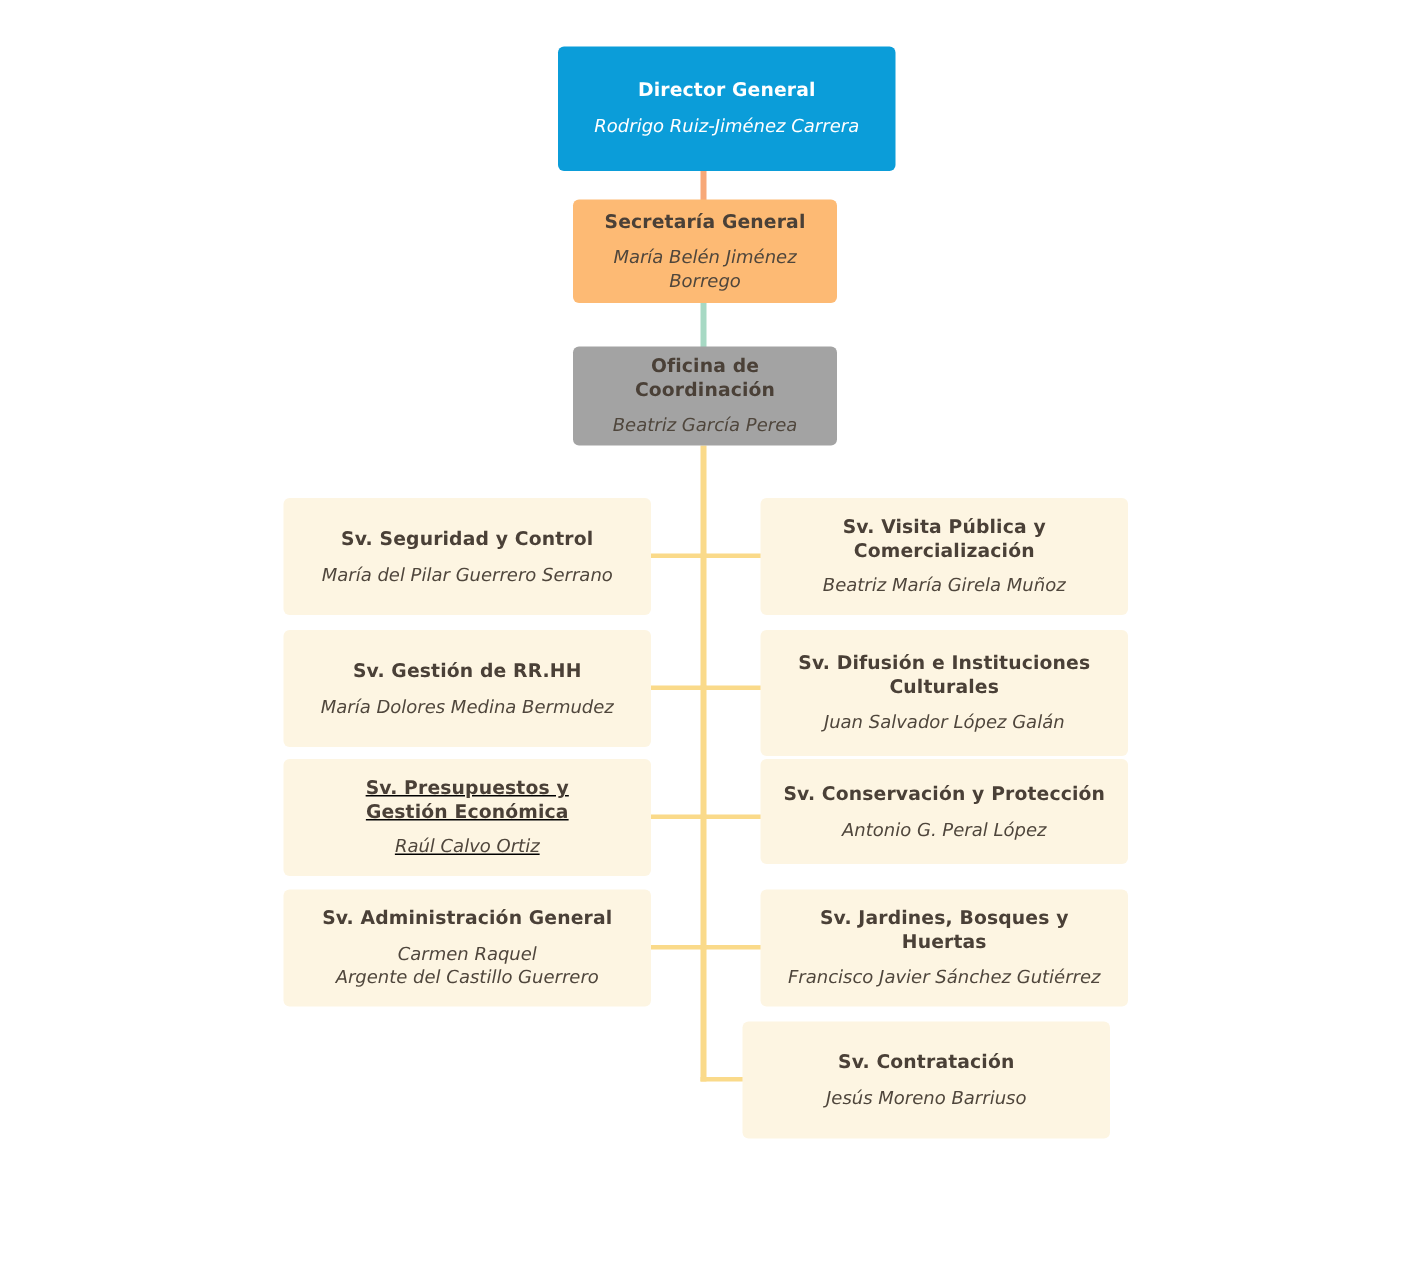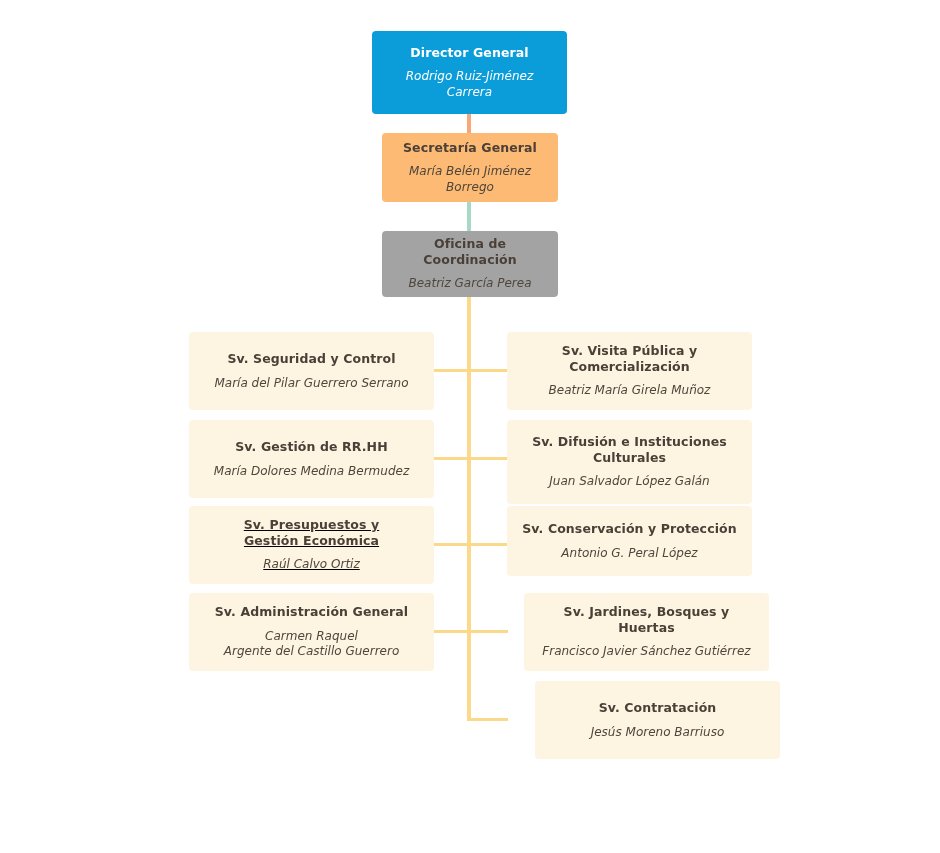--- a/index.html
+++ b/index.html
@@ -93,21 +93,21 @@
   <div class="connector" style="left:434px; top:457px; width:37px; height:3px; background:#fada8a;"></div>
   <div class="connector" style="left:434px; top:543px; width:37px; height:3px; background:#fada8a;"></div>
   <div class="connector" style="left:434px; top:630px; width:37px; height:3px; background:#fada8a;"></div>
 
   <div class="connector" style="left:467px; top:369px; width:41px; height:3px; background:#fada8a;"></div>
   <div class="connector" style="left:467px; top:457px; width:41px; height:3px; background:#fada8a;"></div>
   <div class="connector" style="left:467px; top:543px; width:41px; height:3px; background:#fada8a;"></div>
   <div class="connector" style="left:467px; top:630px; width:41px; height:3px; background:#fada8a;"></div>
   <div class="connector" style="left:467px; top:718px; width:41px; height:3px; background:#fada8a;"></div>
 
-  <div class="node node--blue" style="left:372px; top:31px; width:195px; height:83px;">
+  <div class="node node--blue" style="left:372px; top:31px; width:225px; height:83px;">
     <div class="title">Director General</div>
     <div class="person">Rodrigo Ruiz-Jiménez Carrera</div>
   </div>
 
   <div class="node node--pink" style="left:382px; top:133px; width:176px; height:69px;">
     <div class="title">Secretaría General</div>
     <div class="person">María Belén Jiménez Borrego</div>
   </div>
 
   <div class="node node--mint" style="left:382px; top:231px; width:176px; height:66px;">
@@ -144,23 +144,23 @@
   <div class="node node--cream" style="left:507px; top:420px; width:245px; height:84px;">
     <div class="title">Sv. Difusión e Instituciones Culturales</div>
     <div class="person">Juan Salvador López Galán</div>
   </div>
 
   <div class="node node--cream" style="left:507px; top:506px; width:245px; height:70px;">
     <div class="title">Sv. Conservación y Protección</div>
     <div class="person">Antonio G. Peral López</div>
   </div>
 
-  <div class="node node--cream" style="left:524px; top:593px; width:245px; height:78px;">
+  <div class="node node--cream" style="left:507px; top:593px; width:245px; height:78px;">
     <div class="title">Sv. Jardines, Bosques y Huertas</div>
     <div class="person">Francisco Javier Sánchez Gutiérrez</div>
   </div>
 
-  <div class="node node--cream" style="left:535px; top:681px; width:245px; height:78px;">
+  <div class="node node--cream" style="left:495px; top:681px; width:245px; height:78px;">
     <div class="title">Sv. Contratación</div>
     <div class="person">Jesús Moreno Barriuso</div>
   </div>
 
 </div>
 
 </body></html>

